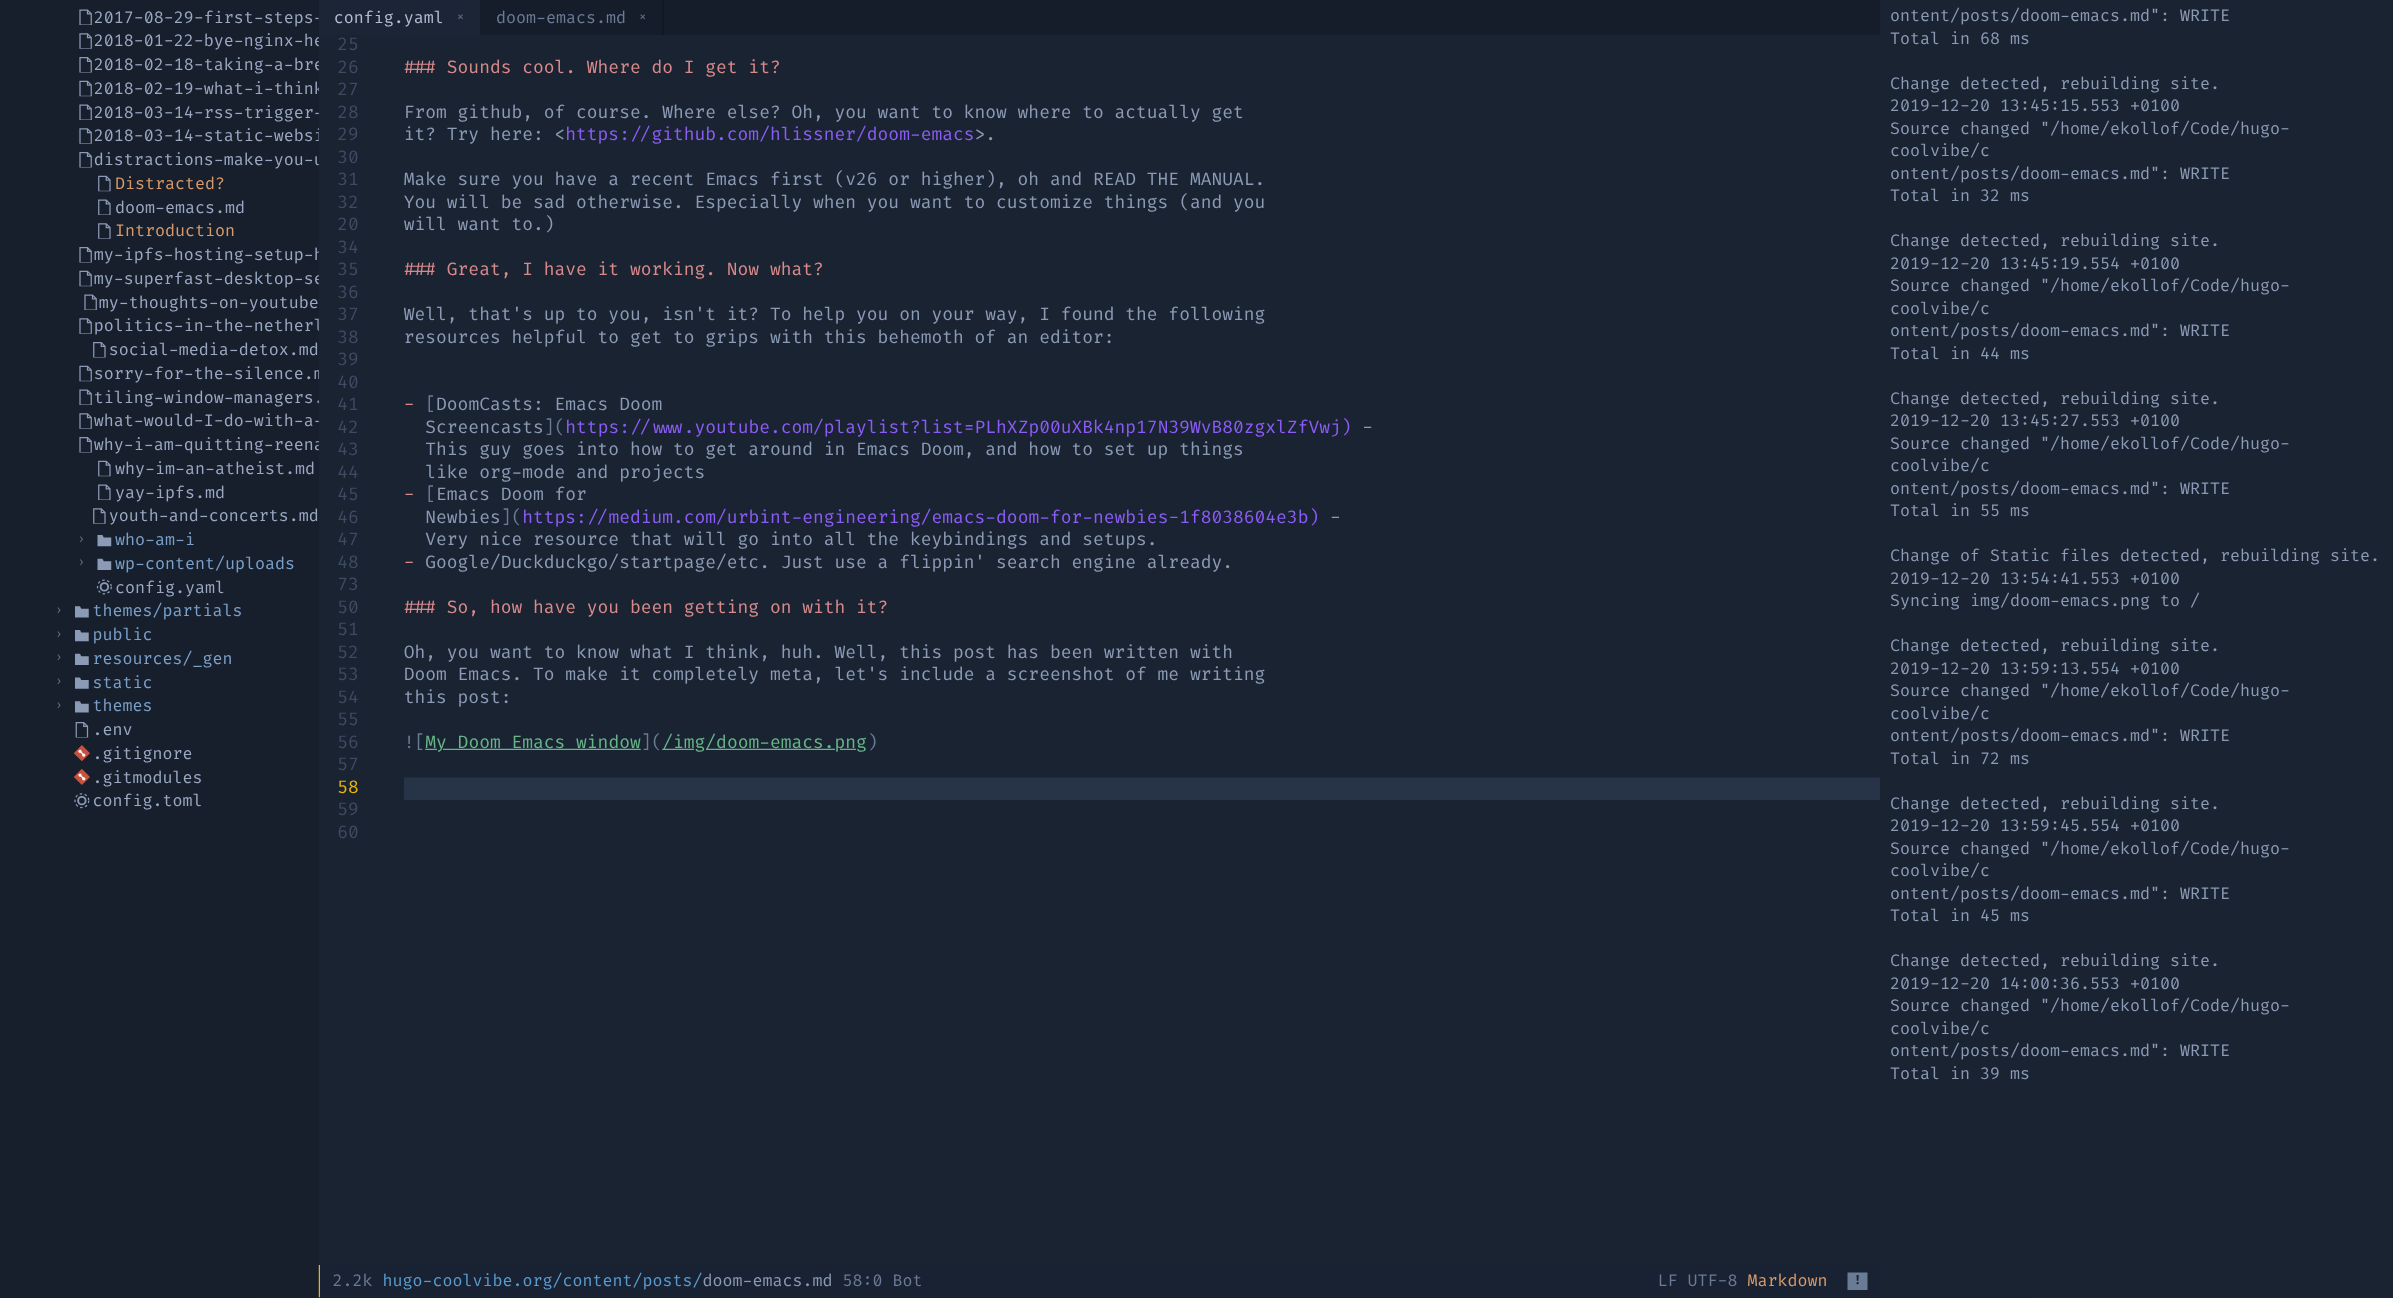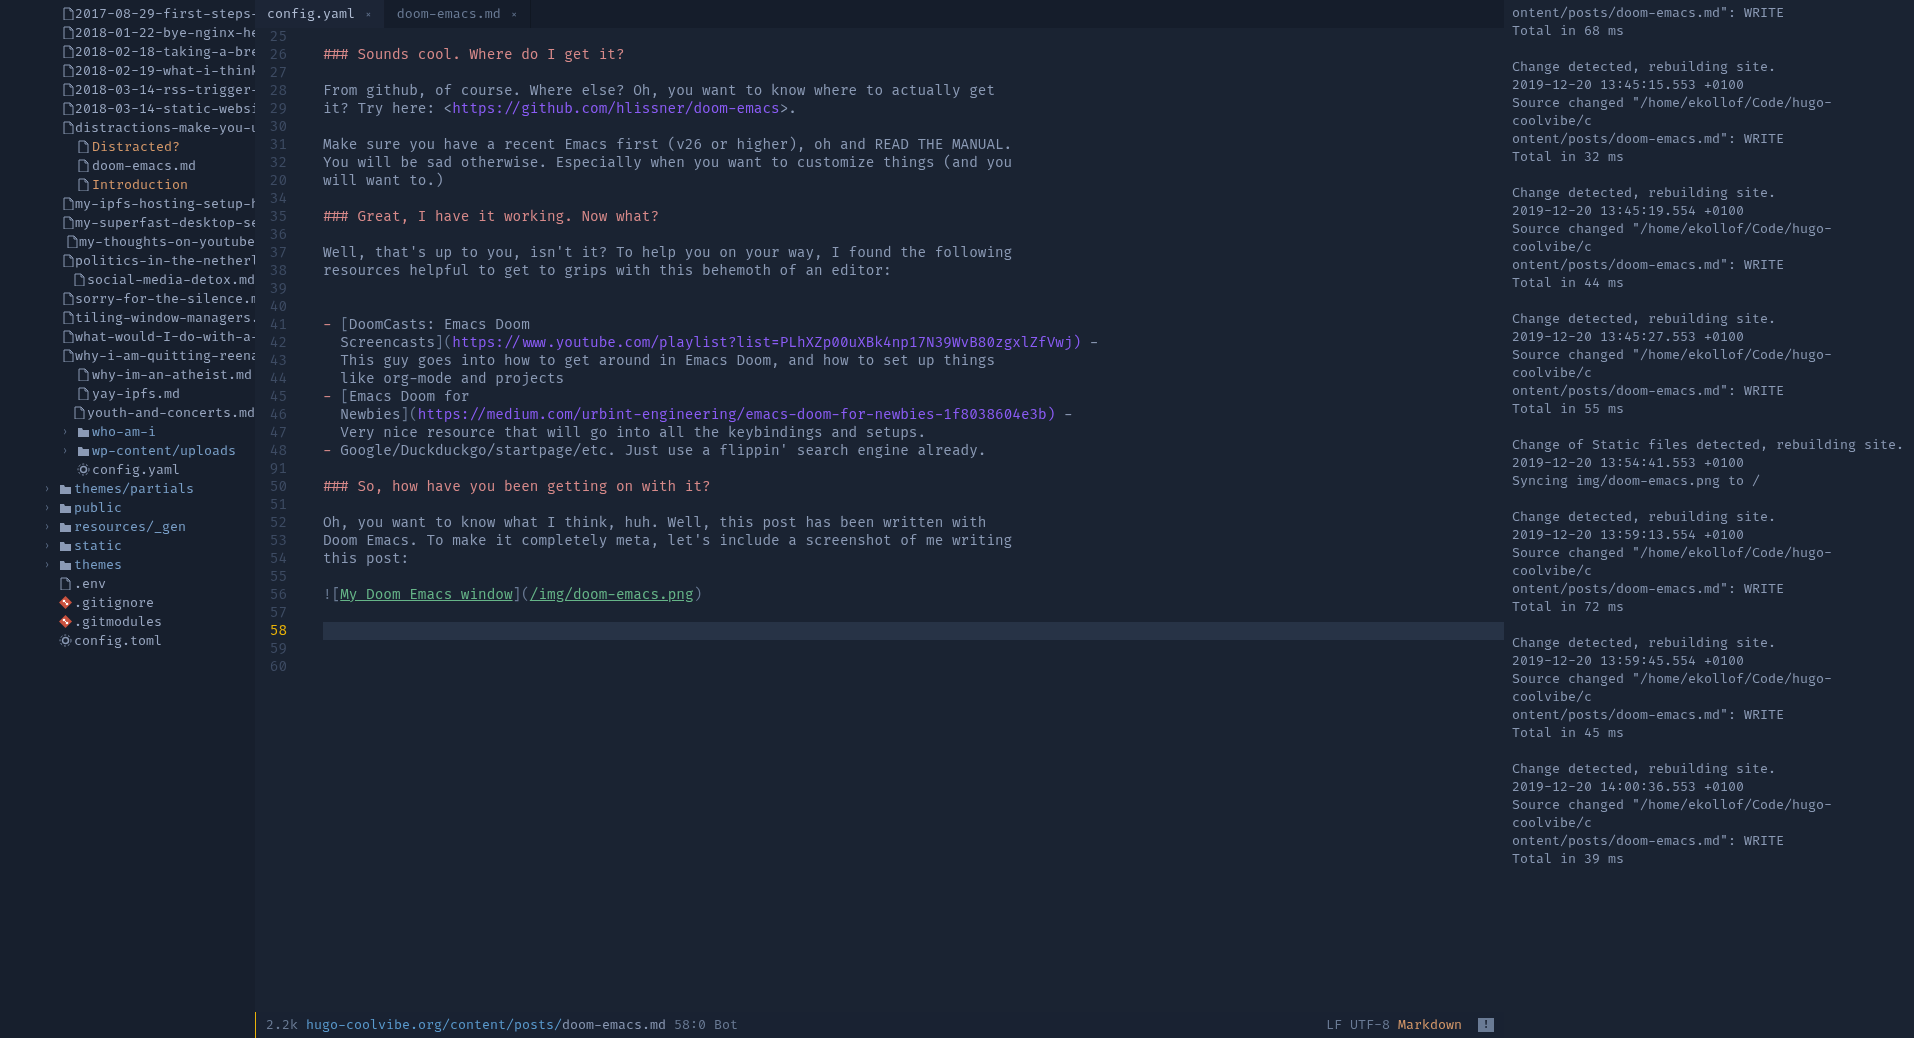--- a/index.html
+++ b/index.html
@@ -503,21 +503,21 @@
         <div class="ln">39</div>
         <div class="ln">40</div>
         <div class="ln">41</div>
         <div class="ln">42</div>
         <div class="ln">43</div>
         <div class="ln">44</div>
         <div class="ln">45</div>
         <div class="ln">46</div>
         <div class="ln">47</div>
         <div class="ln">48</div>
-        <div class="ln">91</div>
+        <div class="ln">73</div>
         <div class="ln">50</div>
         <div class="ln">51</div>
         <div class="ln">52</div>
         <div class="ln">53</div>
         <div class="ln">54</div>
         <div class="ln">55</div>
         <div class="ln">56</div>
         <div class="ln">57</div>
         <div class="ln cur">58</div>
         <div class="ln">59</div>

